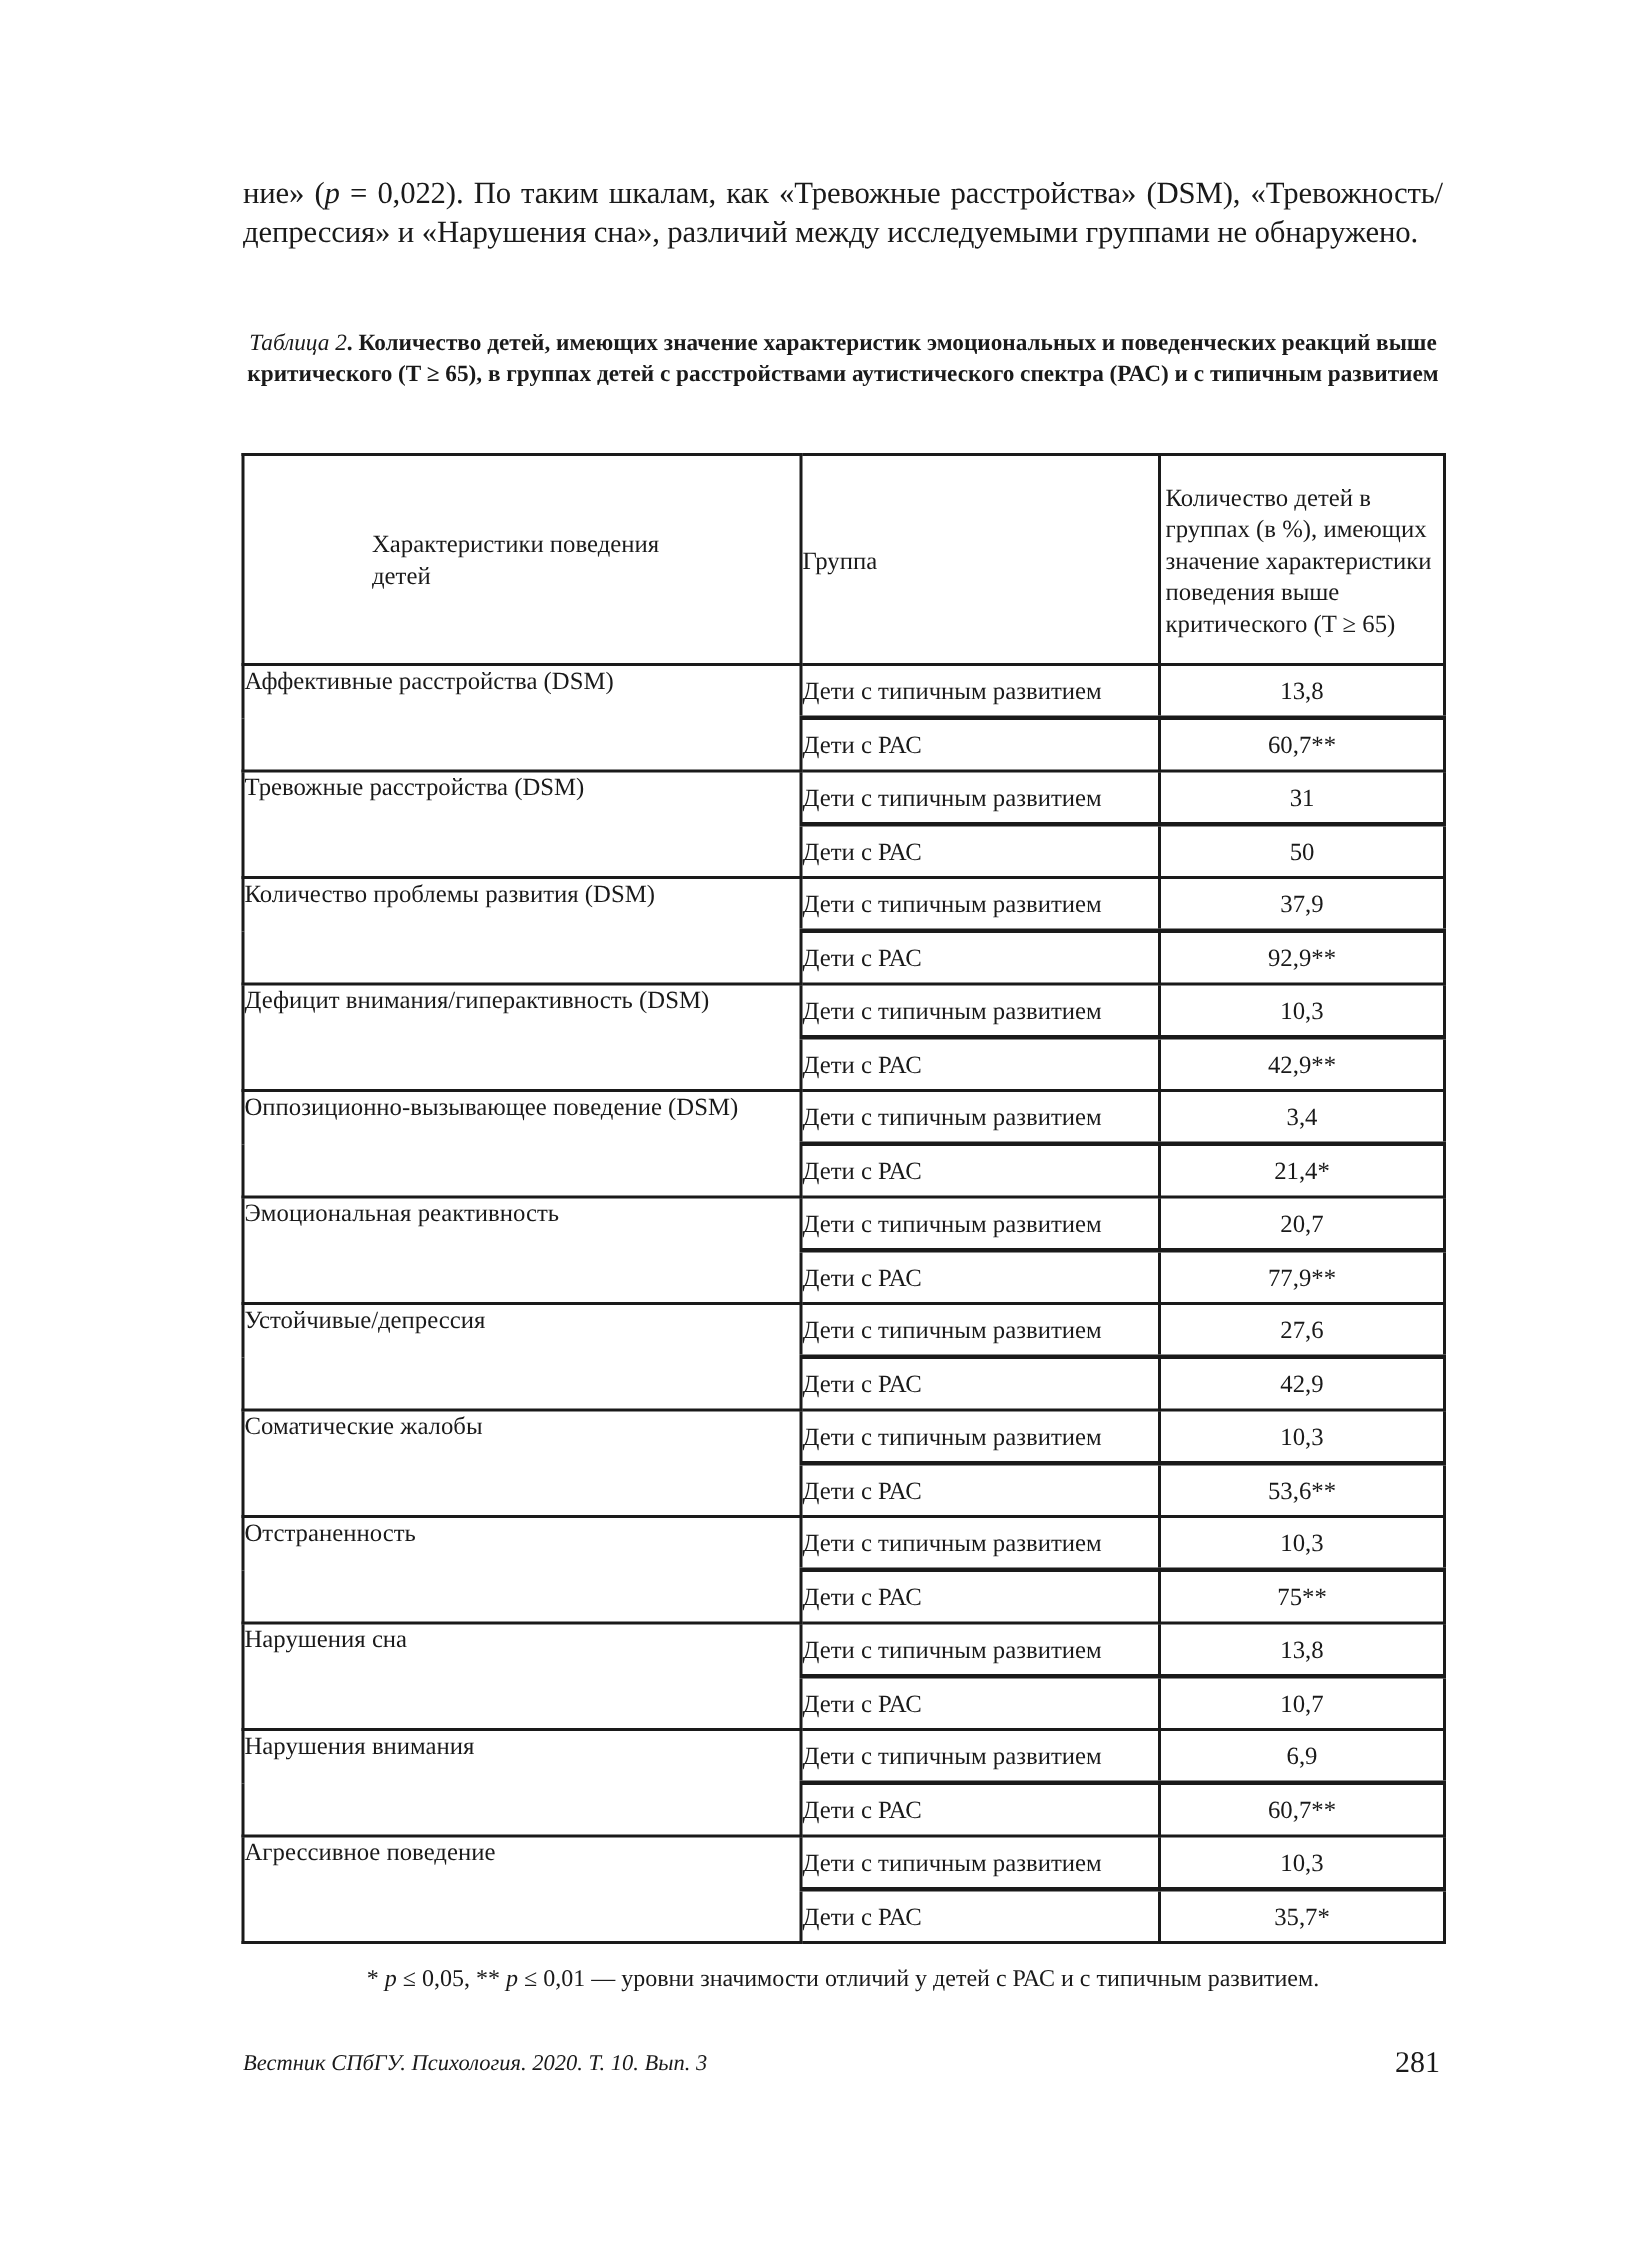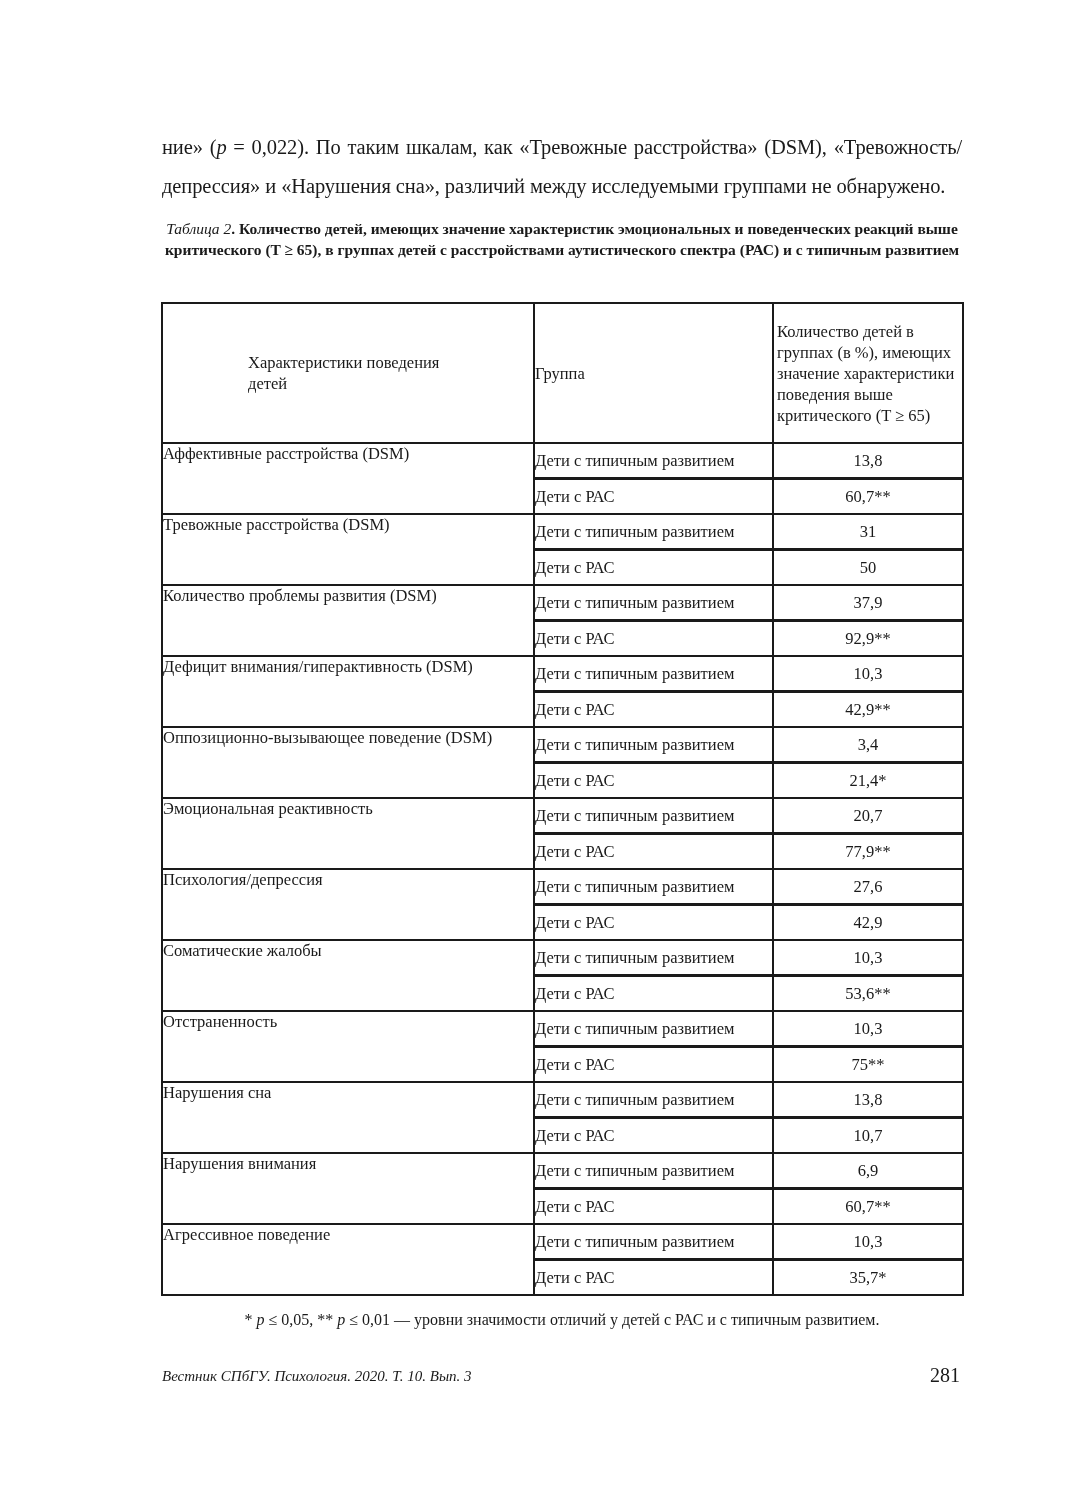--- a/index.html
+++ b/index.html
@@ -1,19 +1,19 @@
 <!DOCTYPE html>
 <html><head>
 <meta charset="utf-8">
 <style>
   html, body { margin: 0; padding: 0; background: #ffffff; }
   body { width: 1091px; height: 1505px; position: relative; overflow: hidden;
          font-family: "DejaVu Serif", "Liberation Serif", serif; color: #1a1a1a; }
-  .intro { position: absolute; left: 162px; top: 128px; width: 800px;
-           font-family: "Liberation Serif", serif; font-size: 20.5px; line-height: 39px;
+  .intro { position: absolute; left: 162px; top: 116px; width: 800px;
+           font-family: "Liberation Serif", serif; font-size: 20.5px; line-height: 26px;
            text-align: justify; letter-spacing: -0.1px; }
   .intro i { font-style: italic; }
   .caption { position: absolute; left: 162px; top: 219px; width: 800px; text-align: center;
              font-family: "Liberation Serif", serif; font-size: 15.5px; line-height: 20.5px; }
   .caption .cap-label { font-style: italic; }
   .caption .cap-body { font-weight: bold; }
   table.data { position: absolute; left: 161px; top: 302px; width: 801px;
                border-collapse: collapse; font-family: "Liberation Serif", serif;
                font-size: 16.5px; table-layout: fixed; }
   table.data td, table.data th { border: 2px solid #1a1a1a; padding: 0; }
@@ -105,21 +105,21 @@
       <tr>
         <td class="char" rowspan="2">Эмоциональная реактивность</td>
         <td class="grp">Дети с типичным развитием</td>
         <td class="val">20,7</td>
       </tr>
       <tr class="rasrow">
         <td class="grp">Дети с РАС</td>
         <td class="val">77,9**</td>
       </tr>
       <tr>
-        <td class="char" rowspan="2">Психология/депрессия</td>
+        <td class="char" rowspan="2">Устойчивые/депрессия</td>
         <td class="grp">Дети с типичным развитием</td>
         <td class="val">27,6</td>
       </tr>
       <tr class="rasrow">
         <td class="grp">Дети с РАС</td>
         <td class="val">42,9</td>
       </tr>
       <tr>
         <td class="char" rowspan="2">Соматические жалобы</td>
         <td class="grp">Дети с типичным развитием</td>

